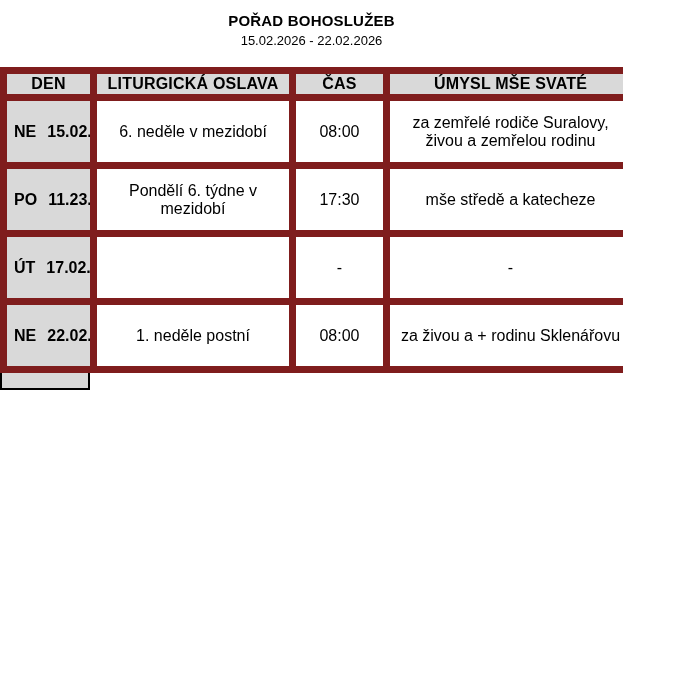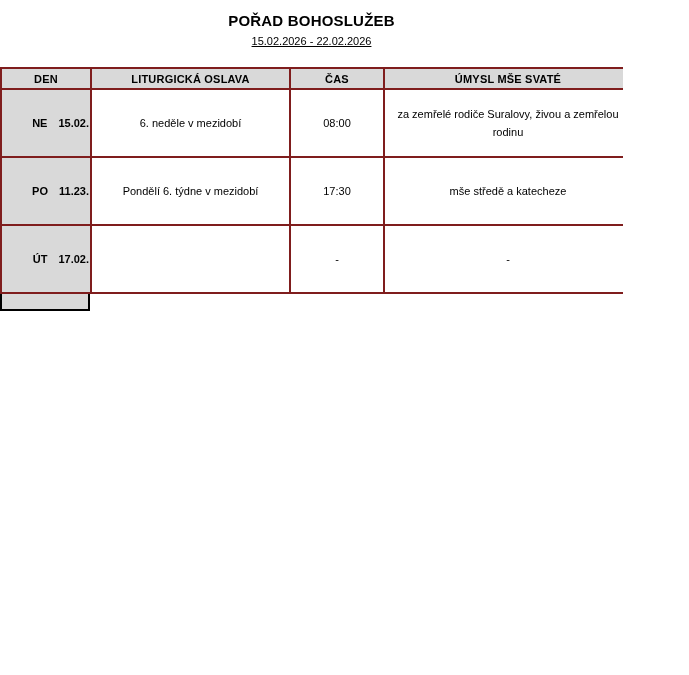--- a/index.html
+++ b/index.html
@@ -17,43 +17,42 @@
 
   .doc-header { text-align: center; padding-top: 11px; }
   .doc-title,
   .doc-subtitle {
     font-size: 15px;
     font-weight: bold;
     line-height: 20px;
     letter-spacing: 0.2px;
   }
   .doc-daterange {
-    font-size: 11px;
+    font-size: 13px;
     font-weight: normal;
     line-height: 20px;
-    text-decoration: underline;
   }
 
   .schedule-wrap { width: 631px; margin: 16px auto 0; }
 
   table.schedule {
     border-collapse: collapse;
     table-layout: fixed;
     width: 631px;
     border: 2px solid #000;
   }
   table.schedule col.c-day   { width: 90px; }
   table.schedule col.c-lit   { width: 199px; }
   table.schedule col.c-time  { width: 94px; }
   table.schedule col.c-int   { width: 248px; }
 
   table.schedule th,
   table.schedule td {
-    border: 2px solid #7f1d1d;
-    font-size: 11px;
+    border: 7px solid #7f1d1d;
+    font-size: 16px;
     overflow: hidden;
   }
 
   table.schedule thead th {
     background: #d9d9d9;
     font-weight: bold;
     height: 21px;
     text-align: center;
     padding: 1px 2px;
     letter-spacing: 0.2px;
@@ -130,18 +129,26 @@
           <td class="intention-cell">mše středě a katecheze</td>
         </tr>
         <tr>
           <td class="day-cell">
             <span class="day-abbr">ÚT</span><span class="day-date">17.02.</span>
           </td>
           <td class="celebration-cell"></td>
           <td class="time-cell">-</td>
           <td class="intention-cell">-</td>
         </tr>
+        <tr>
+          <td class="day-cell">
+            <span class="day-abbr">NE</span><span class="day-date">22.02.</span>
+          </td>
+          <td class="celebration-cell">1. neděle postní</td>
+          <td class="time-cell">08:00</td>
+          <td class="intention-cell">za živou a + rodinu Sklenářovu</td>
+        </tr>
       </tbody>
     </table>
     <div class="footer-stub"></div>
   </div>
 
 </div>
 
 </body></html>

